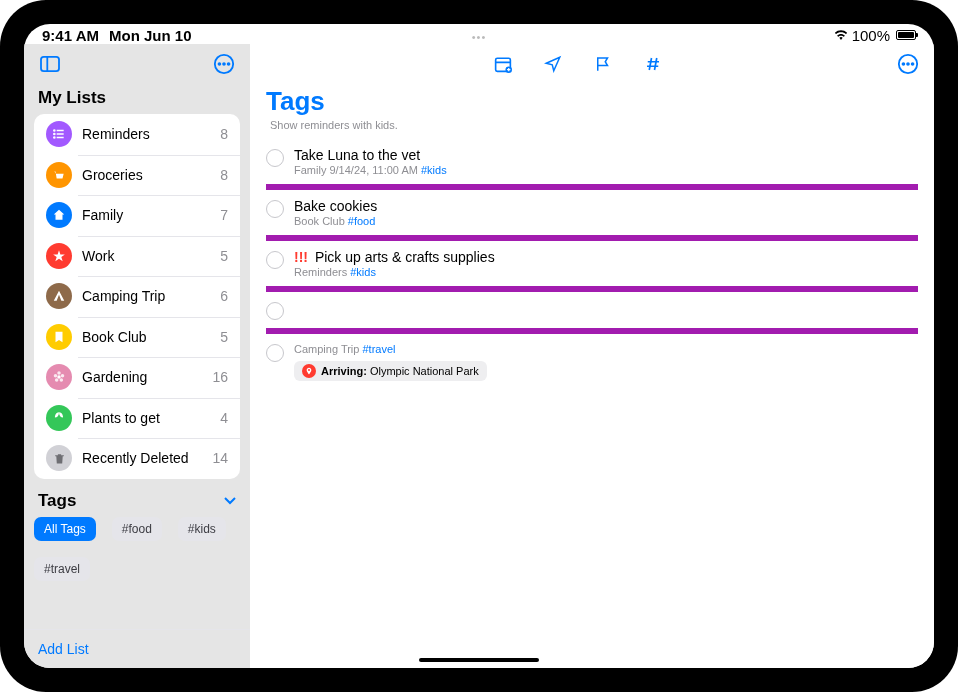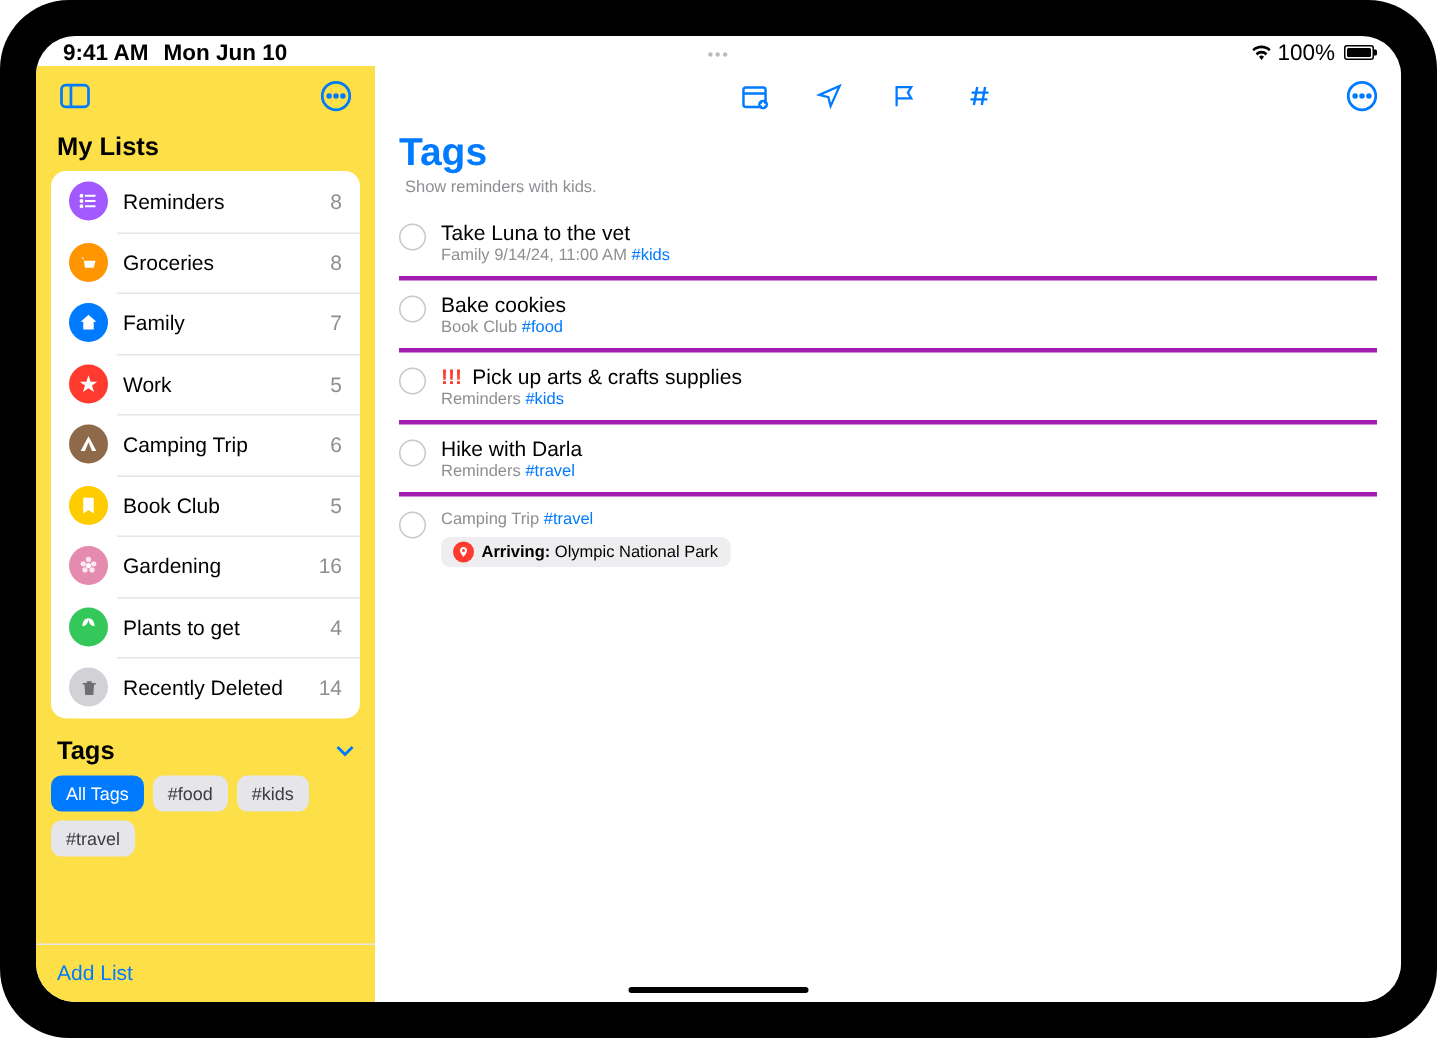--- a/index.html
+++ b/index.html
@@ -4,45 +4,45 @@
 <style>
 * { margin: 0; padding: 0; box-sizing: border-box; font-family: -apple-system, BlinkMacSystemFont, "Segoe UI", Helvetica, Arial, sans-serif; }
 body { background: #fff; display: flex; justify-content: center; align-items: center; min-height: 692px; }
 .device-frame { width: 958px; height: 692px; background: #000; border-radius: 46px; padding: 24px; position: relative; }
 .screen { width: 100%; height: 100%; background: #fff; border-radius: 26px; overflow: hidden; display: flex; flex-direction: column; }
 .status-bar { height: 20px; display: flex; justify-content: space-between; align-items: center; font-size: 15px; padding: 2px 18px 0; color: #000; }
 .status-left { display: flex; gap: 10px; font-weight: 600; }
 .status-right { display: flex; gap: 4px; align-items: center; font-weight: 400; }
 .dots { position: absolute; left: 50%; top: 31px; transform: translateX(-50%); color: #bbb; font-size: 11px; letter-spacing: 1px; }
 .content { flex: 1; display: flex; overflow: hidden; }
-.sidebar { width: 226px; background: #fde047; display: flex; flex-direction: column; }
+.sidebar { width: 226px; background: #e5e5e5; display: flex; flex-direction: column; }
 .sidebar-toolbar { height: 40px; display: flex; justify-content: space-between; align-items: center; padding: 0 12px; }
 .icon-btn { width: 28px; height: 28px; display: flex; justify-content: center; align-items: center; color: #007aff; cursor: pointer; }
 .section-header { font-size: 17px; font-weight: 700; padding: 4px 14px 6px; color: #000; }
 .lists-card { background: #fff; border-radius: 10px; margin: 0 10px; overflow: hidden; }
 .list-row { display: flex; align-items: center; height: 40.5px; padding: 0 12px; cursor: pointer; position: relative; }
 .list-row + .list-row::before { content: ""; position: absolute; left: 44px; right: 0; top: 0; height: 1px; background: #e5e5ea; }
 .list-icon { width: 26px; height: 26px; border-radius: 50%; display: flex; justify-content: center; align-items: center; margin-right: 10px; color: #fff; font-size: 13px; flex-shrink: 0; }
 .list-name { flex: 1; font-size: 14px; color: #000; }
 .list-count { font-size: 14px; color: #8e8e93; }
 .tags-header { display: flex; justify-content: space-between; align-items: center; padding: 12px 14px 6px; }
 .tags-title { font-size: 17px; font-weight: 700; }
 .chevron { color: #007aff; font-size: 12px; }
-.tag-chips { padding: 0 10px; display: flex; flex-wrap: wrap; gap: 6px; }
+.tag-chips { padding: 0 10px; display: flex; flex-wrap: wrap; gap: 16px; }
 .chip { padding: 5px 10px; border-radius: 7px; font-size: 12px; background: #e5e5ea; color: #3c3c43; cursor: pointer; }
 .chip.active { background: #007aff; color: #fff; font-weight: 500; }
 .sidebar-footer { margin-top: auto; padding: 10px 14px; border-top: 1px solid #e5e5ea; }
 .add-list { color: #007aff; font-size: 14px; cursor: pointer; }
 .main { flex: 1; display: flex; flex-direction: column; background: #fff; }
 .main-toolbar { height: 40px; display: flex; justify-content: space-between; align-items: center; padding: 0 12px; }
 .toolbar-center { display: flex; gap: 22px; }
 .main-body { padding: 0 16px; flex: 1; overflow: auto; }
 .main-title { font-size: 26px; font-weight: 700; color: #007aff; margin-top: 2px; margin-bottom: 2px; }
 .subtitle { font-size: 11px; color: #8e8e93; margin-bottom: 8px; padding-left: 4px; }
-.reminder-row { display: flex; padding: 8px 0; border-bottom: 3px solid #a21caf; }
+.reminder-row { display: flex; padding: 8px 0; border-bottom: 6px solid #a21caf; }
 .reminder-row:last-child { border-bottom: none; }
 .circle { width: 18px; height: 18px; border: 1.5px solid #c7c7cc; border-radius: 50%; margin-right: 10px; margin-top: 2px; flex-shrink: 0; cursor: pointer; }
 .reminder-body { flex: 1; }
 .reminder-title { font-size: 14px; color: #000; }
 .reminder-meta { font-size: 11px; color: #8e8e93; margin-top: 1px; }
 .reminder-meta .tag { color: #007aff; }
 .priority { color: #ff3b30; font-weight: 600; margin-right: 3px; }
 .location-pill { display: inline-flex; align-items: center; background: #eeeef0; border-radius: 6px; padding: 3px 8px; font-size: 11px; margin-top: 6px; color: #000; }
 .pill-icon { width: 14px; height: 14px; background: #ff3b30; border-radius: 50%; display: flex; justify-content: center; align-items: center; margin-right: 5px; color: #fff; font-size: 9px; }
 .home-indicator { position: absolute; bottom: 30px; left: 50%; transform: translateX(-50%); width: 120px; height: 4px; background: #000; border-radius: 2px; }
@@ -272,25 +272,20 @@
               <div class="reminder-row">
     <div class="circle"></div>
     <div class="reminder-body">
       <div class="reminder-title"><span class="priority">!!!</span> Pick up arts &amp; crafts supplies</div>
       <div class="reminder-meta">Reminders  <span class="tag">#kids</span></div>
 
     </div>
               </div>
               <div class="reminder-row">
     <div class="circle"></div>
-    <div class="reminder-body">
-      <div class="reminder-title">Hike with Darla</div>
-      <div class="reminder-meta">Reminders  <span class="tag">#travel</span></div>
-
-    </div>
               </div>
               <div class="reminder-row">
     <div class="circle"></div>
     <div class="reminder-body">
       <div class="reminder-meta">Camping Trip  <span class="tag">#travel</span></div>
       <div class="location-pill">
       <span class="pill-icon">
         <svg width="8" height="8" viewBox="0 0 24 24" fill="white">
                         <path d="M12 2C8 2 5 5 5 9c0 5 7 13 7 13s7-8 7-13c0-4-3-7-7-7zm0 10a3 3 0 110-6 3 3 0 010 6z"></path>
                       </svg>

